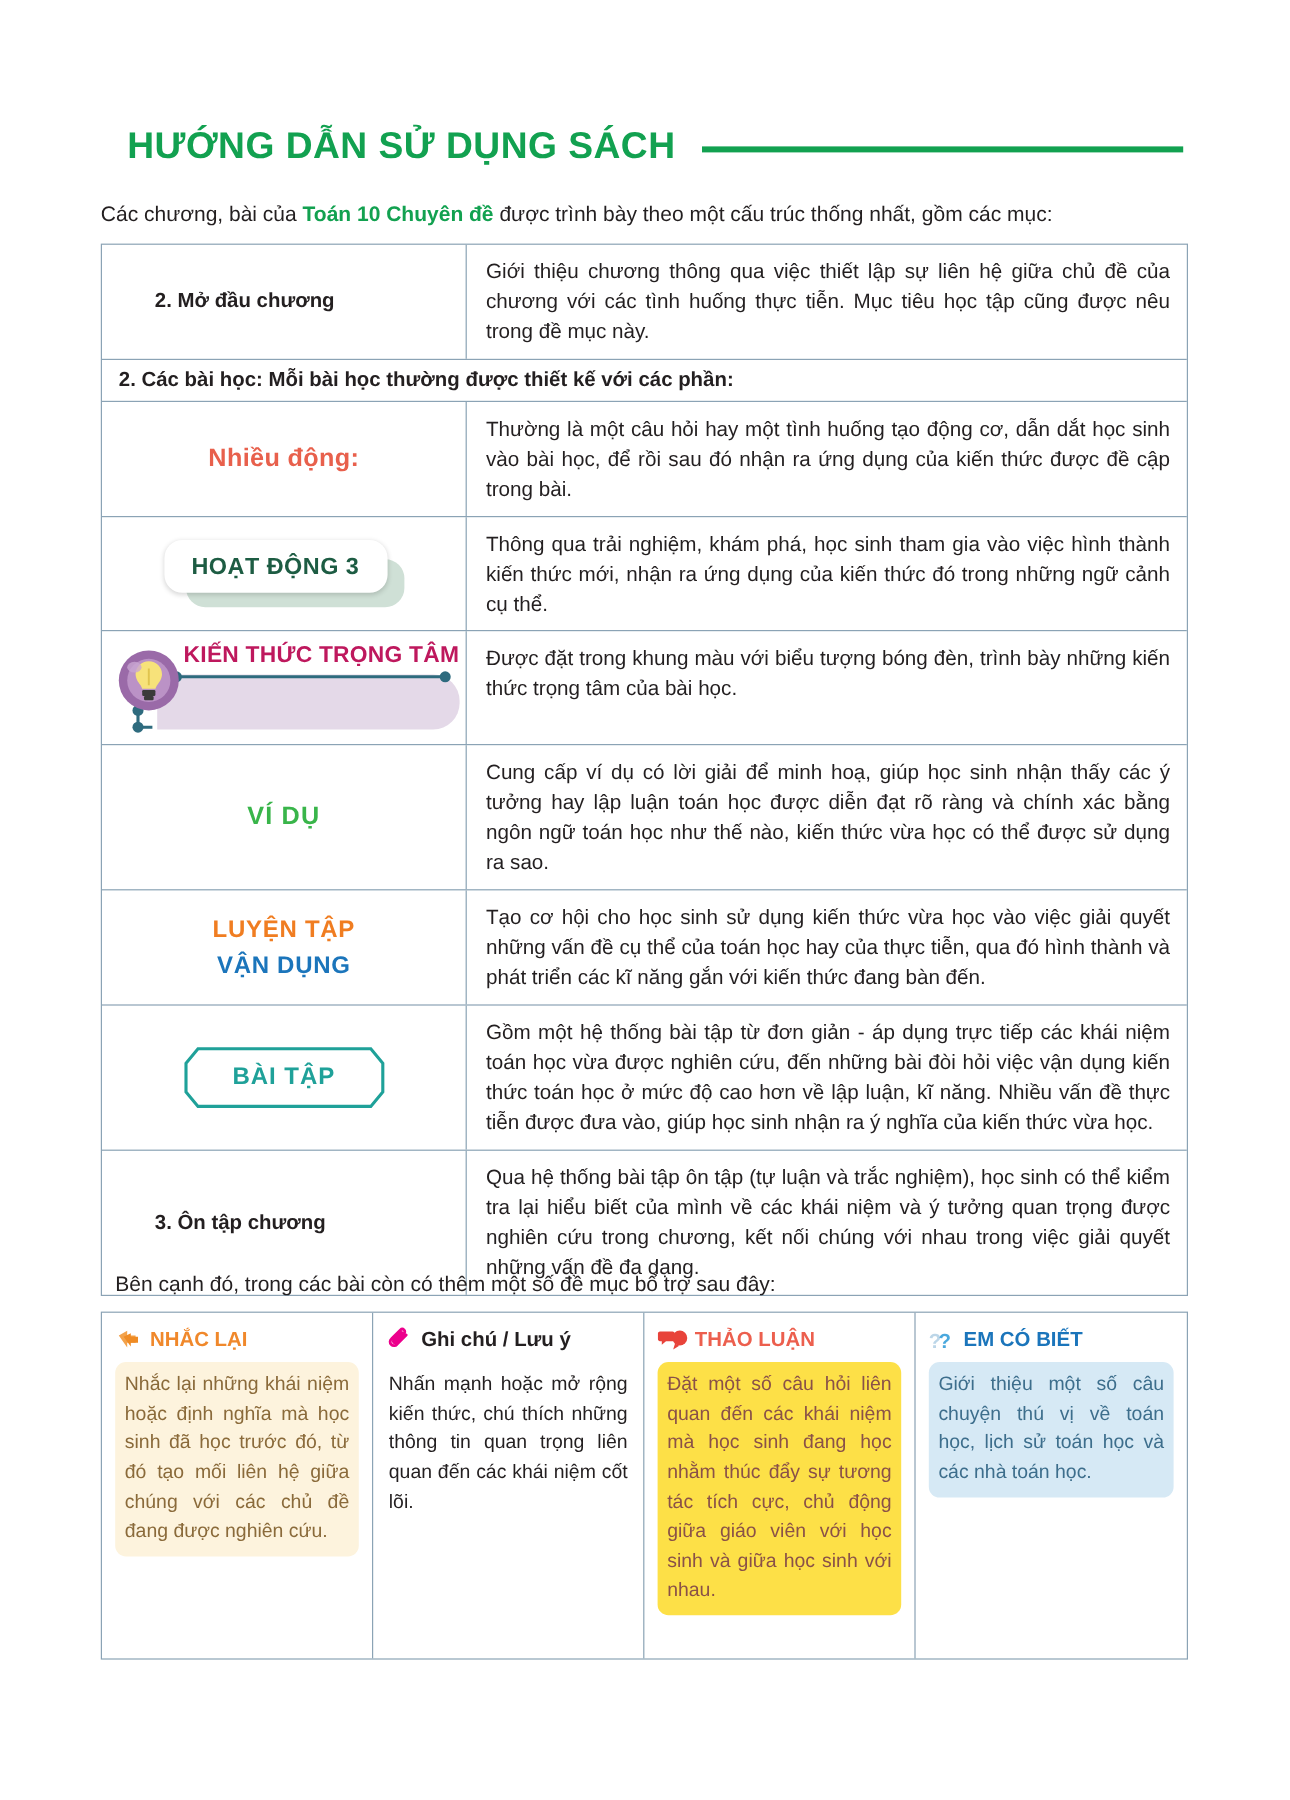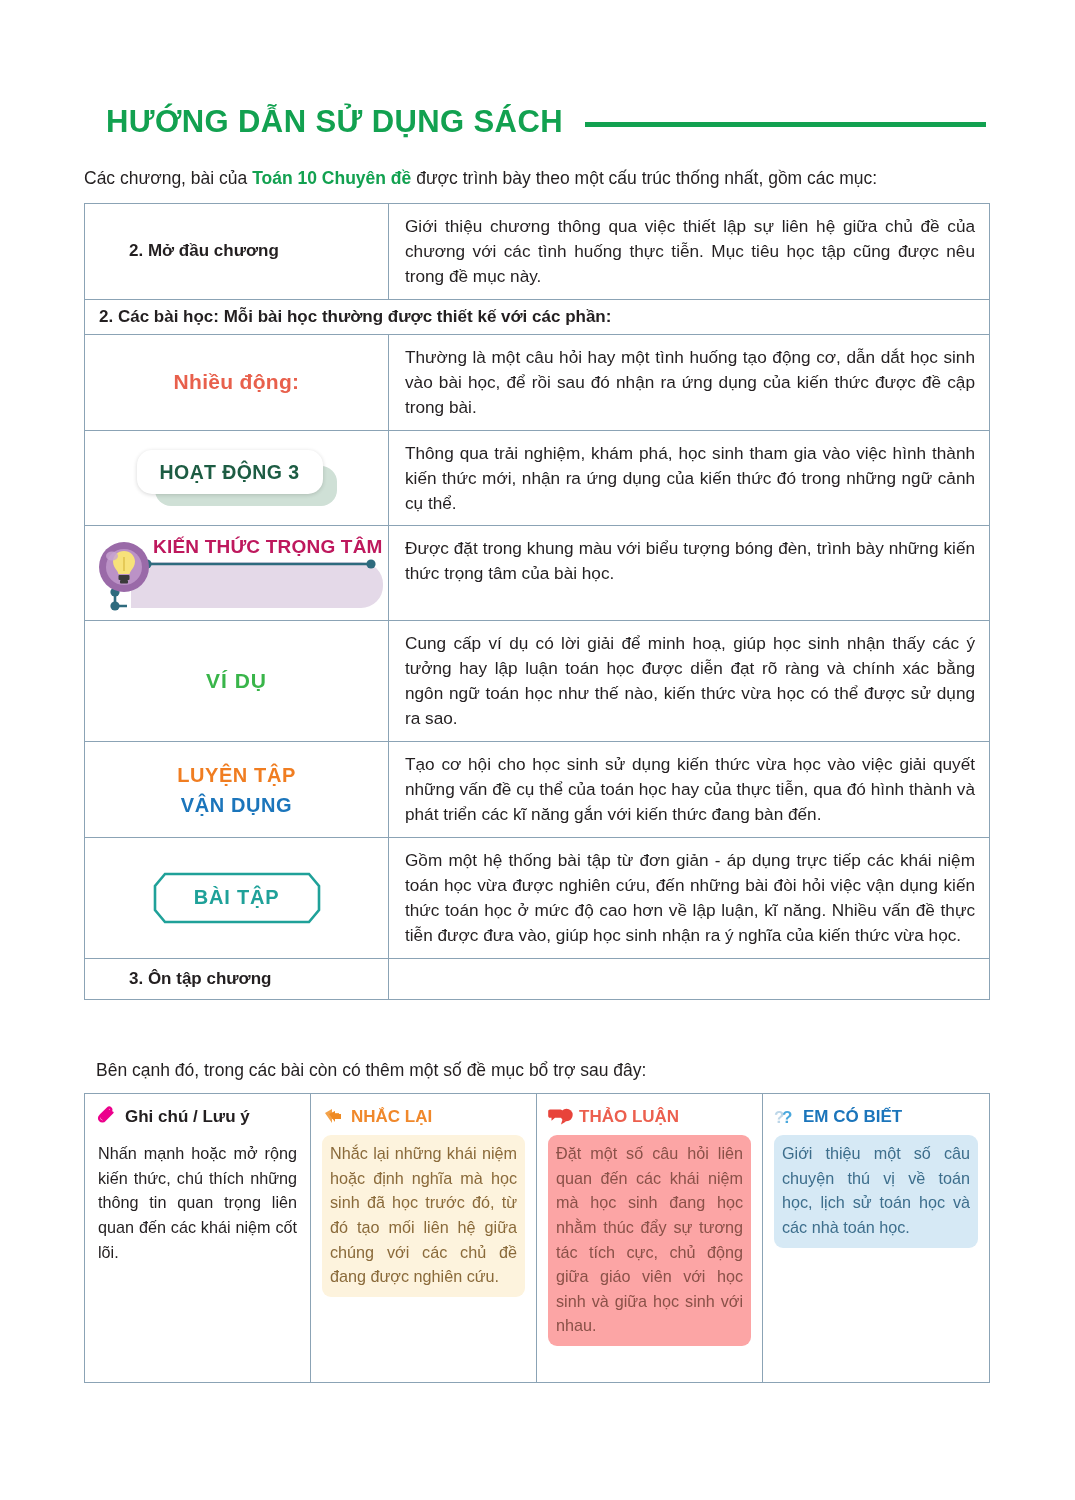--- a/index.html
+++ b/index.html
@@ -383,59 +383,60 @@
           <span>BÀI TẬP</span>
         </div>
       </div>
       <div class="cell-right">Gồm một hệ thống bài tập từ đơn giản - áp dụng trực tiếp các khái niệm toán học vừa được nghiên cứu, đến những bài đòi hỏi việc vận dụng kiến thức toán học ở mức độ cao hơn về lập luận, kĩ năng. Nhiều vấn đề thực tiễn được đưa vào, giúp học sinh nhận ra ý nghĩa của kiến thức vừa học.</div>
     </div>
 
     <div class="row">
       <div class="cell-left">
         <div class="label-plain">3. Ôn tập chương</div>
       </div>
+      <div class="cell-right">Qua hệ thống bài tập ôn tập (tự luận và trắc nghiệm), học sinh có thể kiểm tra lại hiểu biết của mình về các khái niệm và ý tưởng quan trọng được nghiên cứu trong chương, kết nối chúng với nhau trong việc giải quyết những vấn đề đa dạng.</div>
     </div>
 
   </div>
 
   <div class="intro2">Bên cạnh đó, trong các bài còn có thêm một số đề mục bổ trợ sau đây:</div>
 
   <div class="bottom-table">
-
-    <div class="bcol">
-      <div class="bhead">
-        <svg class="icon-svg" width="24" height="24" viewBox="0 0 24 24">
-          <path d="M16.5 7.5 8.8 15.2a3.2 3.2 0 1 1-4.5-4.5l7.4-7.4a2.1 2.1 0 0 1 3 3l-7.3 7.3a1 1 0 0 1-1.4-1.4l6.8-6.8" fill="none" stroke="#ec008c" stroke-width="2.4" stroke-linecap="round"></path>
-        </svg>
-        <div class="btitle" style="color:#231f20;">Ghi chú / Lưu ý</div>
-      </div>
-      <div class="bbody plain" style="background:#ffffff;color:#231f20;">Nhấn mạnh hoặc mở rộng kiến thức, chú thích những thông tin quan trọng liên quan đến các khái niệm cốt lõi.</div>
-    </div>
 
     <div class="bcol">
       <div class="bhead">
         <svg class="icon-svg" width="24" height="24" viewBox="0 0 24 24">
           <path d="M3 8 L10 4 L10 8 L17 8 L17 14 L10 14 L10 18 Z" fill="#f3a24a"></path>
           <path d="M7 9 L13 6 L13 9 L19 9 L19 14 L13 14 L13 17 Z" fill="#ef8b24"></path>
         </svg>
         <div class="btitle" style="color:#f0882b;">NHẮC LẠI</div>
       </div>
       <div class="bbody" style="background:#fdf3dd;color:#8a6a3a;">Nhắc lại những khái niệm hoặc định nghĩa mà học sinh đã học trước đó, từ đó tạo mối liên hệ giữa chúng với các chủ đề đang được nghiên cứu.</div>
+    </div>
+
+    <div class="bcol">
+      <div class="bhead">
+        <svg class="icon-svg" width="24" height="24" viewBox="0 0 24 24">
+          <path d="M16.5 7.5 8.8 15.2a3.2 3.2 0 1 1-4.5-4.5l7.4-7.4a2.1 2.1 0 0 1 3 3l-7.3 7.3a1 1 0 0 1-1.4-1.4l6.8-6.8" fill="none" stroke="#ec008c" stroke-width="2.4" stroke-linecap="round"></path>
+        </svg>
+        <div class="btitle" style="color:#231f20;">Ghi chú / Lưu ý</div>
+      </div>
+      <div class="bbody plain" style="background:#ffffff;color:#231f20;">Nhấn mạnh hoặc mở rộng kiến thức, chú thích những thông tin quan trọng liên quan đến các khái niệm cốt lõi.</div>
     </div>
 
     <div class="bcol">
       <div class="bhead">
         <svg class="icon-svg" width="26" height="22" viewBox="0 0 26 22">
           <path d="M2 3.5h10.5c1 0 1.8 0.8 1.8 1.8v4.6c0 1-0.8 1.8-1.8 1.8H7l-3.5 3v-3H2c-1 0-1.8-0.8-1.8-1.8V5.3C0.2 4.3 1 3.5 2 3.5z" fill="#e8433a"></path>
           <circle cx="18.5" cy="9" r="6.2" fill="#e8433a"></circle>
           <path d="M14.5 13.5 L13 18.5 L18 15.5 Z" fill="#e8433a"></path>
         </svg>
         <div class="btitle" style="color:#ec5f4e;">THẢO LUẬN</div>
       </div>
-      <div class="bbody" style="background:#fca5a5;color:#8a5148;">Đặt một số câu hỏi liên quan đến các khái niệm mà học sinh đang học nhằm thúc đẩy sự tương tác tích cực, chủ động giữa giáo viên với học sinh và giữa học sinh với nhau.</div>
+      <div class="bbody" style="background:#fde047;color:#8a5148;">Đặt một số câu hỏi liên quan đến các khái niệm mà học sinh đang học nhằm thúc đẩy sự tương tác tích cực, chủ động giữa giáo viên với học sinh và giữa học sinh với nhau.</div>
     </div>
 
     <div class="bcol">
       <div class="bhead">
         <svg class="icon-svg" width="24" height="22" viewBox="0 0 24 22">
           <text x="0" y="17" font-family="Liberation Sans, sans-serif" font-size="17" font-weight="700" fill="#bcd6e8">?</text>
           <text x="8" y="17" font-family="Liberation Sans, sans-serif" font-size="17" font-weight="700" fill="#4aa8dd">?</text>
         </svg>
         <div class="btitle" style="color:#1b75bb;">EM CÓ BIẾT</div>
       </div>

